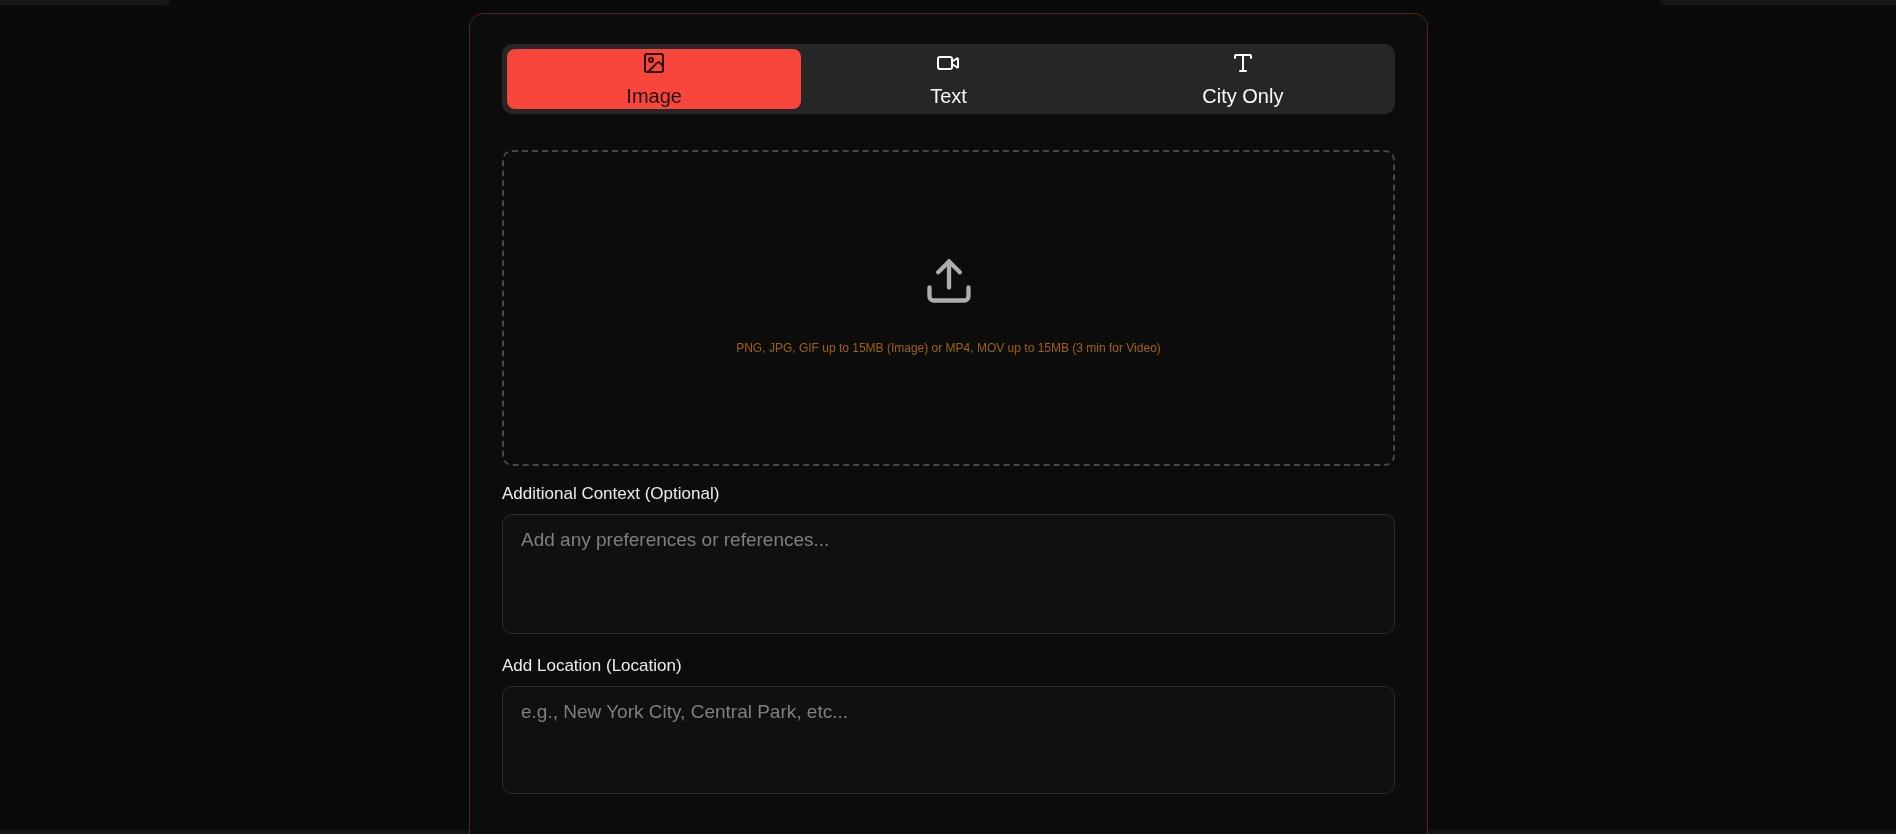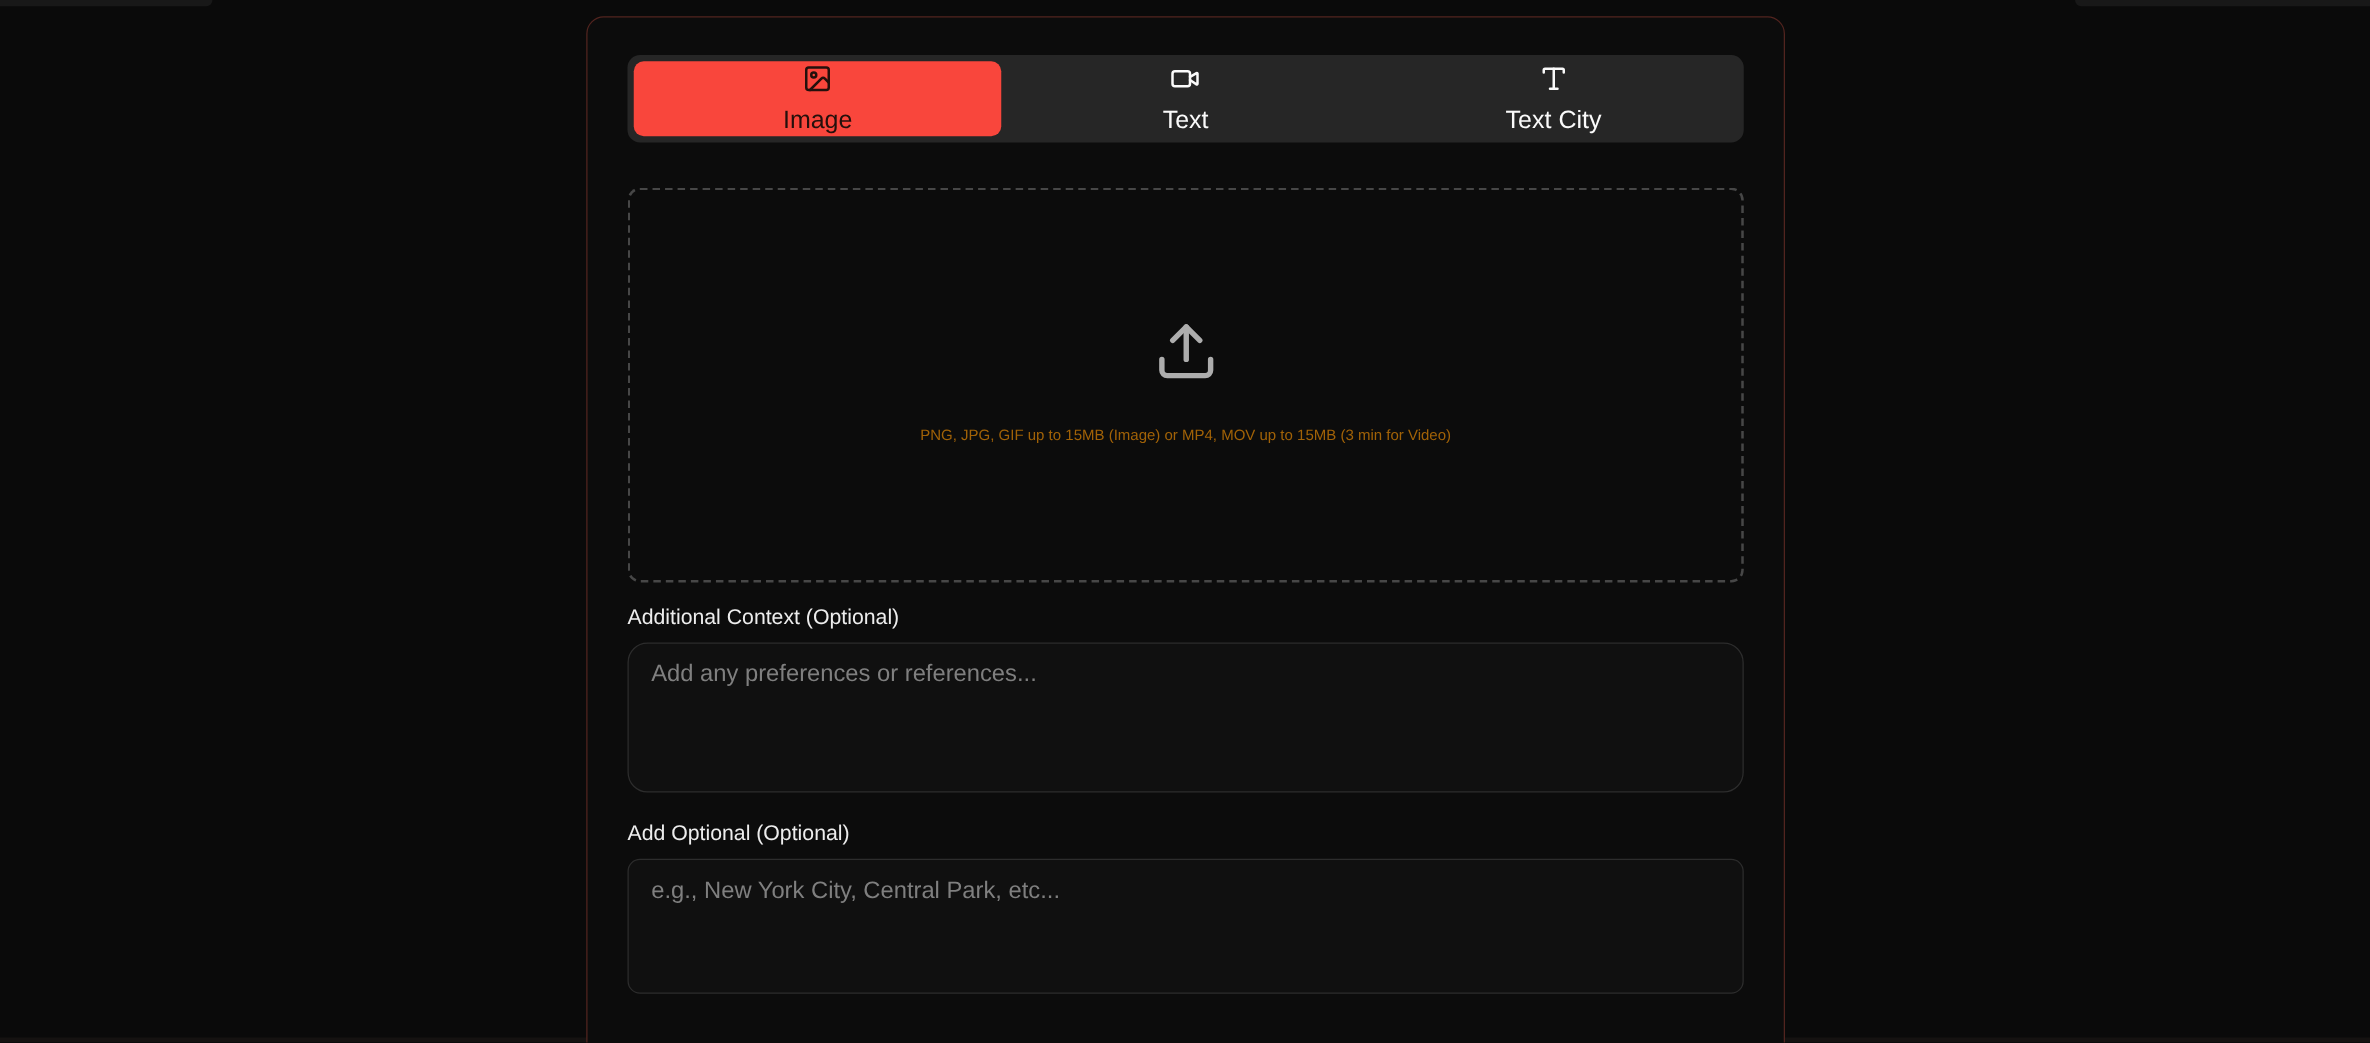--- a/index.html
+++ b/index.html
@@ -114,21 +114,21 @@
     border: 1px solid #2d2d2d;
     border-radius: 10px;
     padding: 14px 18px;
     color: #e5e5e5;
     font-family: "Liberation Sans", sans-serif;
     font-size: 19px;
     resize: none;
     outline: none;
   }
   textarea::placeholder { color: #7f7f7f; }
-  #context-textarea { height: 120px; border-radius: 16px; }
+  #context-textarea { height: 120px; }
   #location-textarea { height: 108px; }
 </style>
 </head>
 <body>
 
 <div class="top-strip-left"></div>
 <div class="top-strip-right"></div>
 <div class="bottom-strip"></div>
 
 <div class="card">
@@ -154,34 +154,34 @@
       <span>Text</span>
     </button>
     <button class="tab">
       <span style="display:flex">
         <svg viewBox="0 0 24 24" fill="none" stroke-width="2" stroke-linecap="round" stroke-linejoin="round">
           <path d="M12 4v16"></path>
           <path d="M4 7V5a1 1 0 0 1 1-1h14a1 1 0 0 1 1 1v2"></path>
           <path d="M9 20h6"></path>
         </svg>
       </span>
-      <span>Text City</span>
+      <span>City Only</span>
     </button>
   </div>
 
   <div class="dropzone">
     <span style="display:flex">
       <svg viewBox="0 0 24 24" fill="none" stroke-width="2" stroke-linecap="round" stroke-linejoin="round">
         <path d="M12 3v12"></path>
         <path d="m17 8-5-5-5 5"></path>
         <path d="M21 15v4a2 2 0 0 1-2 2H5a2 2 0 0 1-2-2v-4"></path>
       </svg>
     </span>
     <div class="dz-sub">PNG, JPG, GIF up to 15MB (Image) or MP4, MOV up to 15MB (3 min for Video)</div>
   </div>
 
   <label class="field-label" for="context-textarea">Additional Context (Optional)</label>
   <textarea id="context-textarea" placeholder="Add any preferences or references..." style=""></textarea>
 
-  <label class="field-label" for="location-textarea">Add Optional (Optional)</label>
+  <label class="field-label" for="location-textarea">Add Location (Location)</label>
   <textarea id="location-textarea" placeholder="e.g., New York City, Central Park, etc..." style=""></textarea>
 
 </div>
 
 </body></html>

